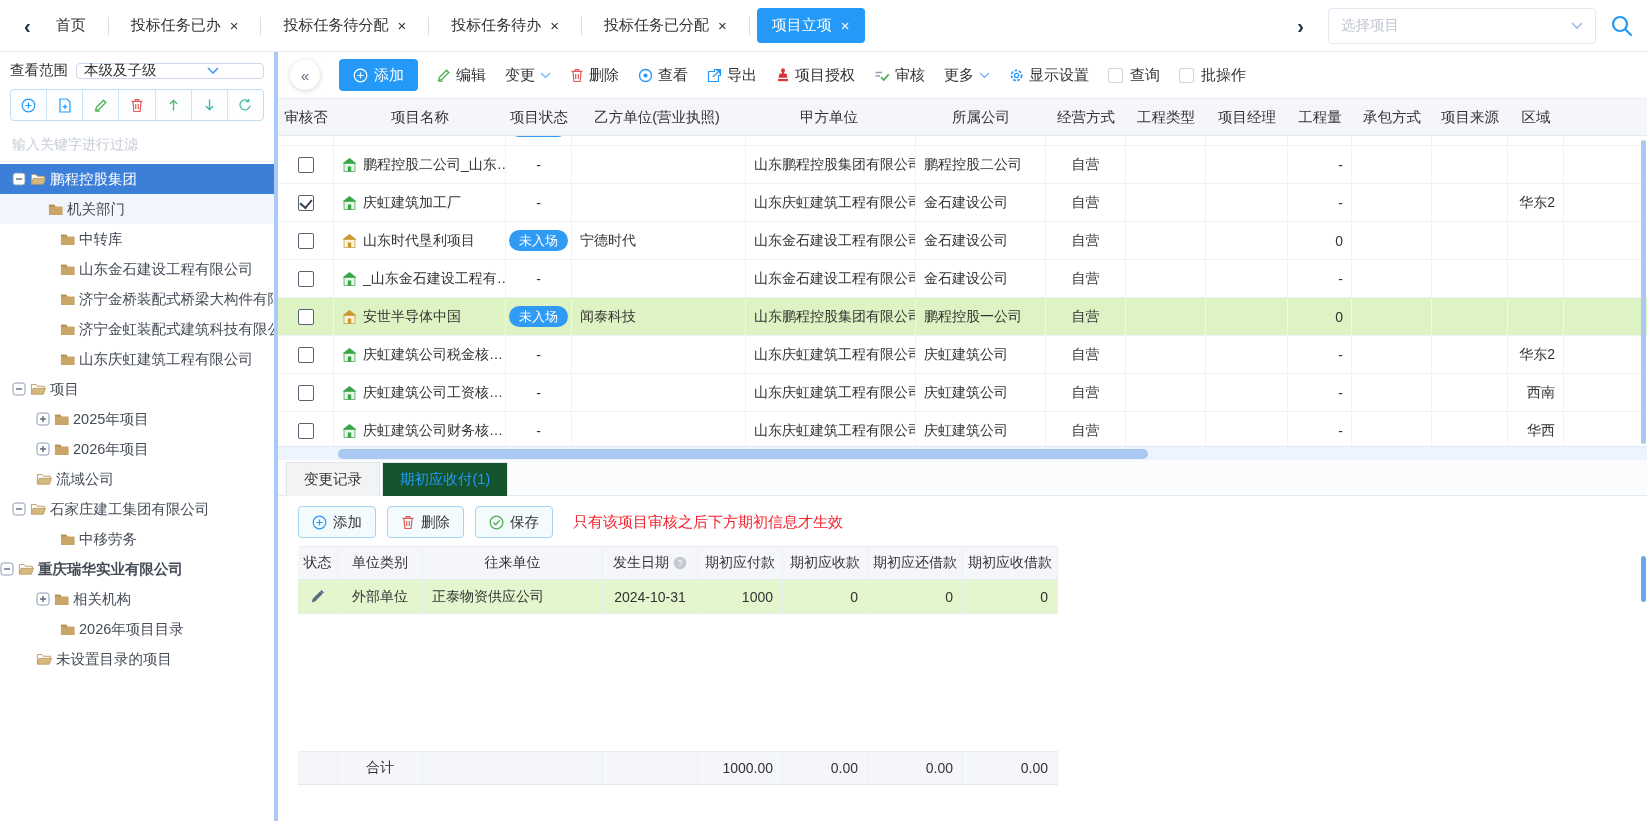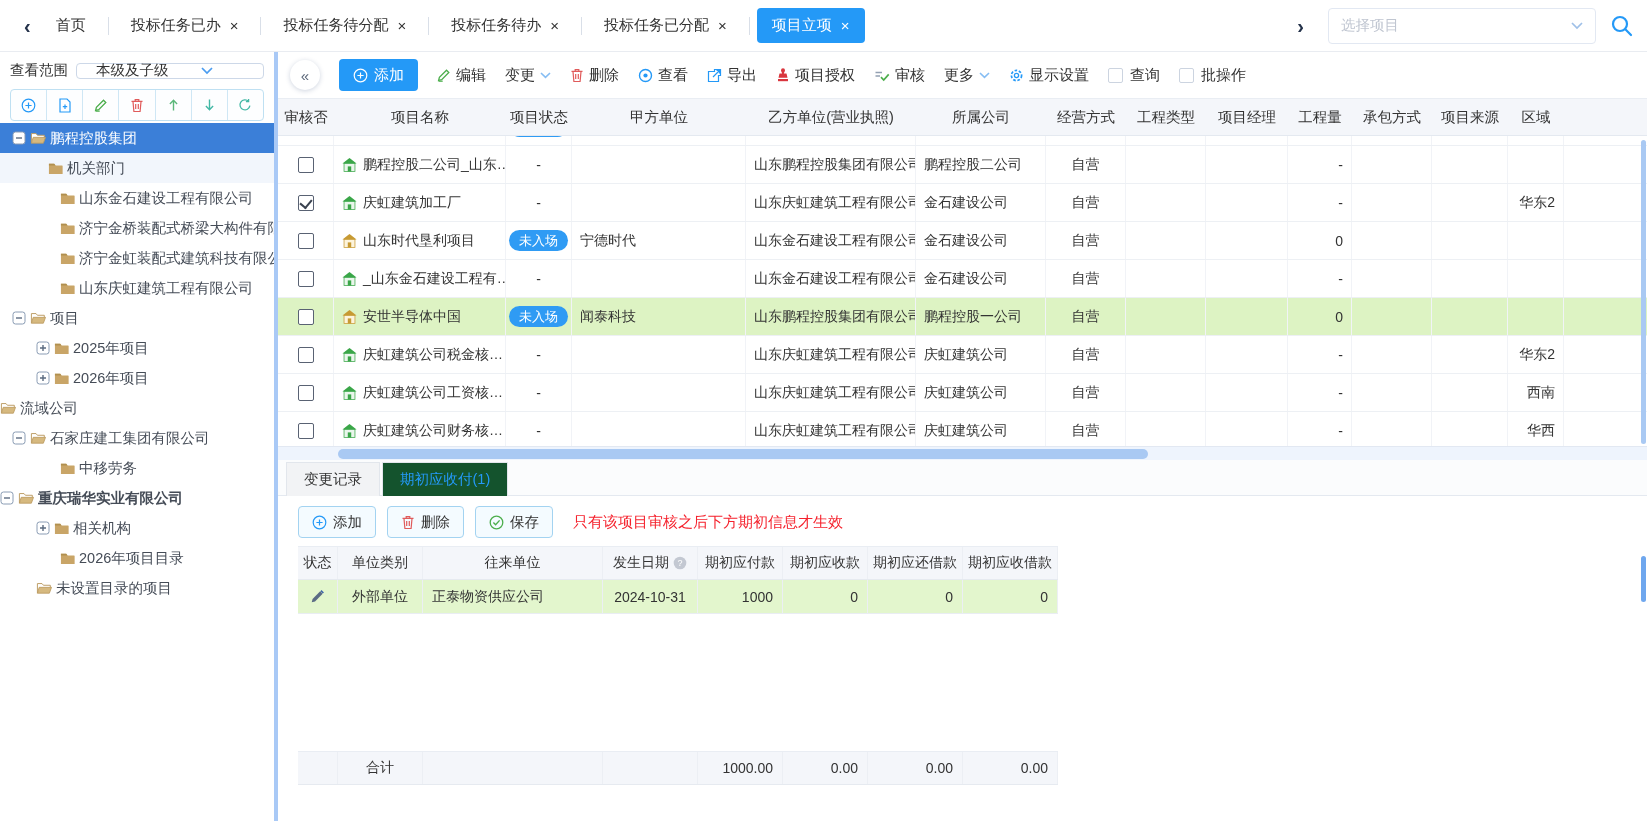--- a/index.html
+++ b/index.html
@@ -20,21 +20,21 @@
   .select-box .ph{flex:1;color:#c0c6d1;font-size:14.5px}
 
   
   .layout{display:flex;height:769px}
   .sidebar{width:278px;flex:none;border-right:4px solid #a9c9f6;display:flex;flex-direction:column;background:#fff;overflow:hidden}
   .main{flex:1;display:flex;flex-direction:column;position:relative;overflow:hidden}
 
   
   .scope-row{display:flex;align-items:center;gap:8px;padding:9px 10px}
   .scope-label{font-size:14.5px;color:#333;flex:none}
-  .scope-select{flex:1;height:16px;border:1px solid #cdd8e8;border-radius:4px;display:flex;align-items:center;padding:0 19px;cursor:pointer}
+  .scope-select{flex:1;height:16px;border:1px solid #cdd8e8;border-radius:4px;display:flex;align-items:center;padding:0 7px;cursor:pointer}
   .scope-select span{flex:1;font-size:14.5px;color:#333}
   .icon-toolbar{display:flex;margin:0 10px;border:1px solid #bfe0f2;border-radius:4px;overflow:hidden;background:#fdfeff}
   .icon-btn{flex:1;height:30px;display:flex;align-items:center;justify-content:center;border-right:1px solid #cfe7f5;cursor:pointer}
   .icon-btn:last-child{border-right:none}
   .filter-input{display:block;width:100%;margin-top:6px;padding:9px 12px;border:none;border-bottom:1px solid #f0f2f6;font-size:14px;outline:none;font-family:inherit}
   .filter-input::placeholder{color:#c6ccd6}
   .tree{flex:1;overflow:hidden;padding-top:2px}
   .tree-row{height:30px;display:flex;align-items:center;gap:4px;white-space:nowrap;overflow:hidden;font-size:14.5px;color:#454c57;cursor:pointer}
   .tree-row.selected{background:#3b7fd8;color:#fff}
   .tree-row.tint{background:#f2f6fc}
@@ -204,20 +204,21 @@
           </span>
         </span>
         <span class="icon-btn">
           <span class="icn">
             <svg width="14" height="14" viewBox="0 0 14 14">
               <path d="M11.9 7.7A5 5 0 1 1 10.5 3.3M10.6 .9v2.7H7.9" fill="none" stroke="#43b8a5" stroke-width="1.3"></path>
             </svg>
           </span>
         </span>
       </div>
+    <input class="filter-input" placeholder="输入关键字进行过滤" style="">
     <div class="tree" id="tree">
         <div class="tree-row selected" style="padding-left: 12px;">
           <span class="icn">
             <svg width="14" height="14" viewBox="0 0 14 14">
               <rect x="1" y="1" width="12" height="12" rx="2.5" fill="#fff" stroke="#8a9cb4"></rect>
               <path d="M4 7h6" stroke="#5b6b80" stroke-width="1.4"></path>
             </svg>
           </span>
           <span class="icn">
             <svg width="16" height="14" viewBox="0 0 17 14">
@@ -236,20 +237,29 @@
           </span>
           <span class="tree-label">机关部门</span>
         </div>
         <div class="tree-row" style="padding-left: 60px;">
           <span class="icn">
             <svg width="15" height="13" viewBox="0 0 16 13">
               <path d="M1 1.3h5.6l1.5 2H15a.6.6 0 0 1 .6.6v8.4H1z" fill="#c9a567"></path>
               <path d="M1 1.3h5.6l1.5 2H1z" fill="#b1904f"></path>
             </svg>
           </span>
+          <span class="tree-label">中转库</span>
+        </div>
+        <div class="tree-row" style="padding-left: 60px;">
+          <span class="icn">
+            <svg width="15" height="13" viewBox="0 0 16 13">
+              <path d="M1 1.3h5.6l1.5 2H15a.6.6 0 0 1 .6.6v8.4H1z" fill="#c9a567"></path>
+              <path d="M1 1.3h5.6l1.5 2H1z" fill="#b1904f"></path>
+            </svg>
+          </span>
           <span class="tree-label">山东金石建设工程有限公司</span>
         </div>
         <div class="tree-row" style="padding-left: 60px;">
           <span class="icn">
             <svg width="15" height="13" viewBox="0 0 16 13">
               <path d="M1 1.3h5.6l1.5 2H15a.6.6 0 0 1 .6.6v8.4H1z" fill="#c9a567"></path>
               <path d="M1 1.3h5.6l1.5 2H1z" fill="#b1904f"></path>
             </svg>
           </span>
           <span class="tree-label">济宁金桥装配式桥梁大构件有限公司</span>
@@ -310,21 +320,21 @@
             </svg>
           </span>
           <span class="icn">
             <svg width="15" height="13" viewBox="0 0 16 13">
               <path d="M1 1.3h5.6l1.5 2H15a.6.6 0 0 1 .6.6v8.4H1z" fill="#c9a567"></path>
               <path d="M1 1.3h5.6l1.5 2H1z" fill="#b1904f"></path>
             </svg>
           </span>
           <span class="tree-label">2026年项目</span>
         </div>
-        <div class="tree-row" style="">
+        <div class="tree-row" style="padding-left: 36px;">
           <span class="icn">
             <svg width="16" height="14" viewBox="0 0 17 14">
               <path d="M1.5 12.5V2.3h4.9l1.5 1.8h7.3v2.2" fill="#fff" stroke="#bb9a60"></path>
               <path d="M3.4 6.3h13.1l-2.3 6.2H1.5z" fill="#d6b97f" stroke="#bb9a60" stroke-width=".9"></path>
             </svg>
           </span>
           <span class="tree-label">流域公司</span>
         </div>
         <div class="tree-row" style="padding-left: 12px;">
           <span class="icn">
@@ -499,22 +509,22 @@
       <span class="cbx-wrap">
         <span class="cbx"></span>
         <span>批操作</span>
       </span>
     </div>
 
     <div class="grid-header" id="ghead">
         <div class="gh w0">审核否</div>
         <div class="gh w1">项目名称</div>
         <div class="gh w2">项目状态</div>
+        <div class="gh w4">乙方单位(营业执照)</div>
         <div class="gh w3">甲方单位</div>
-        <div class="gh w4">乙方单位(营业执照)</div>
         <div class="gh w5">所属公司</div>
         <div class="gh w6">经营方式</div>
         <div class="gh w7">工程类型</div>
         <div class="gh w8">项目经理</div>
         <div class="gh w9">工程量</div>
         <div class="gh w10">承包方式</div>
         <div class="gh w11">项目来源</div>
         <div class="gh w12">区域</div>
       </div>
     <div class="grid-body">

